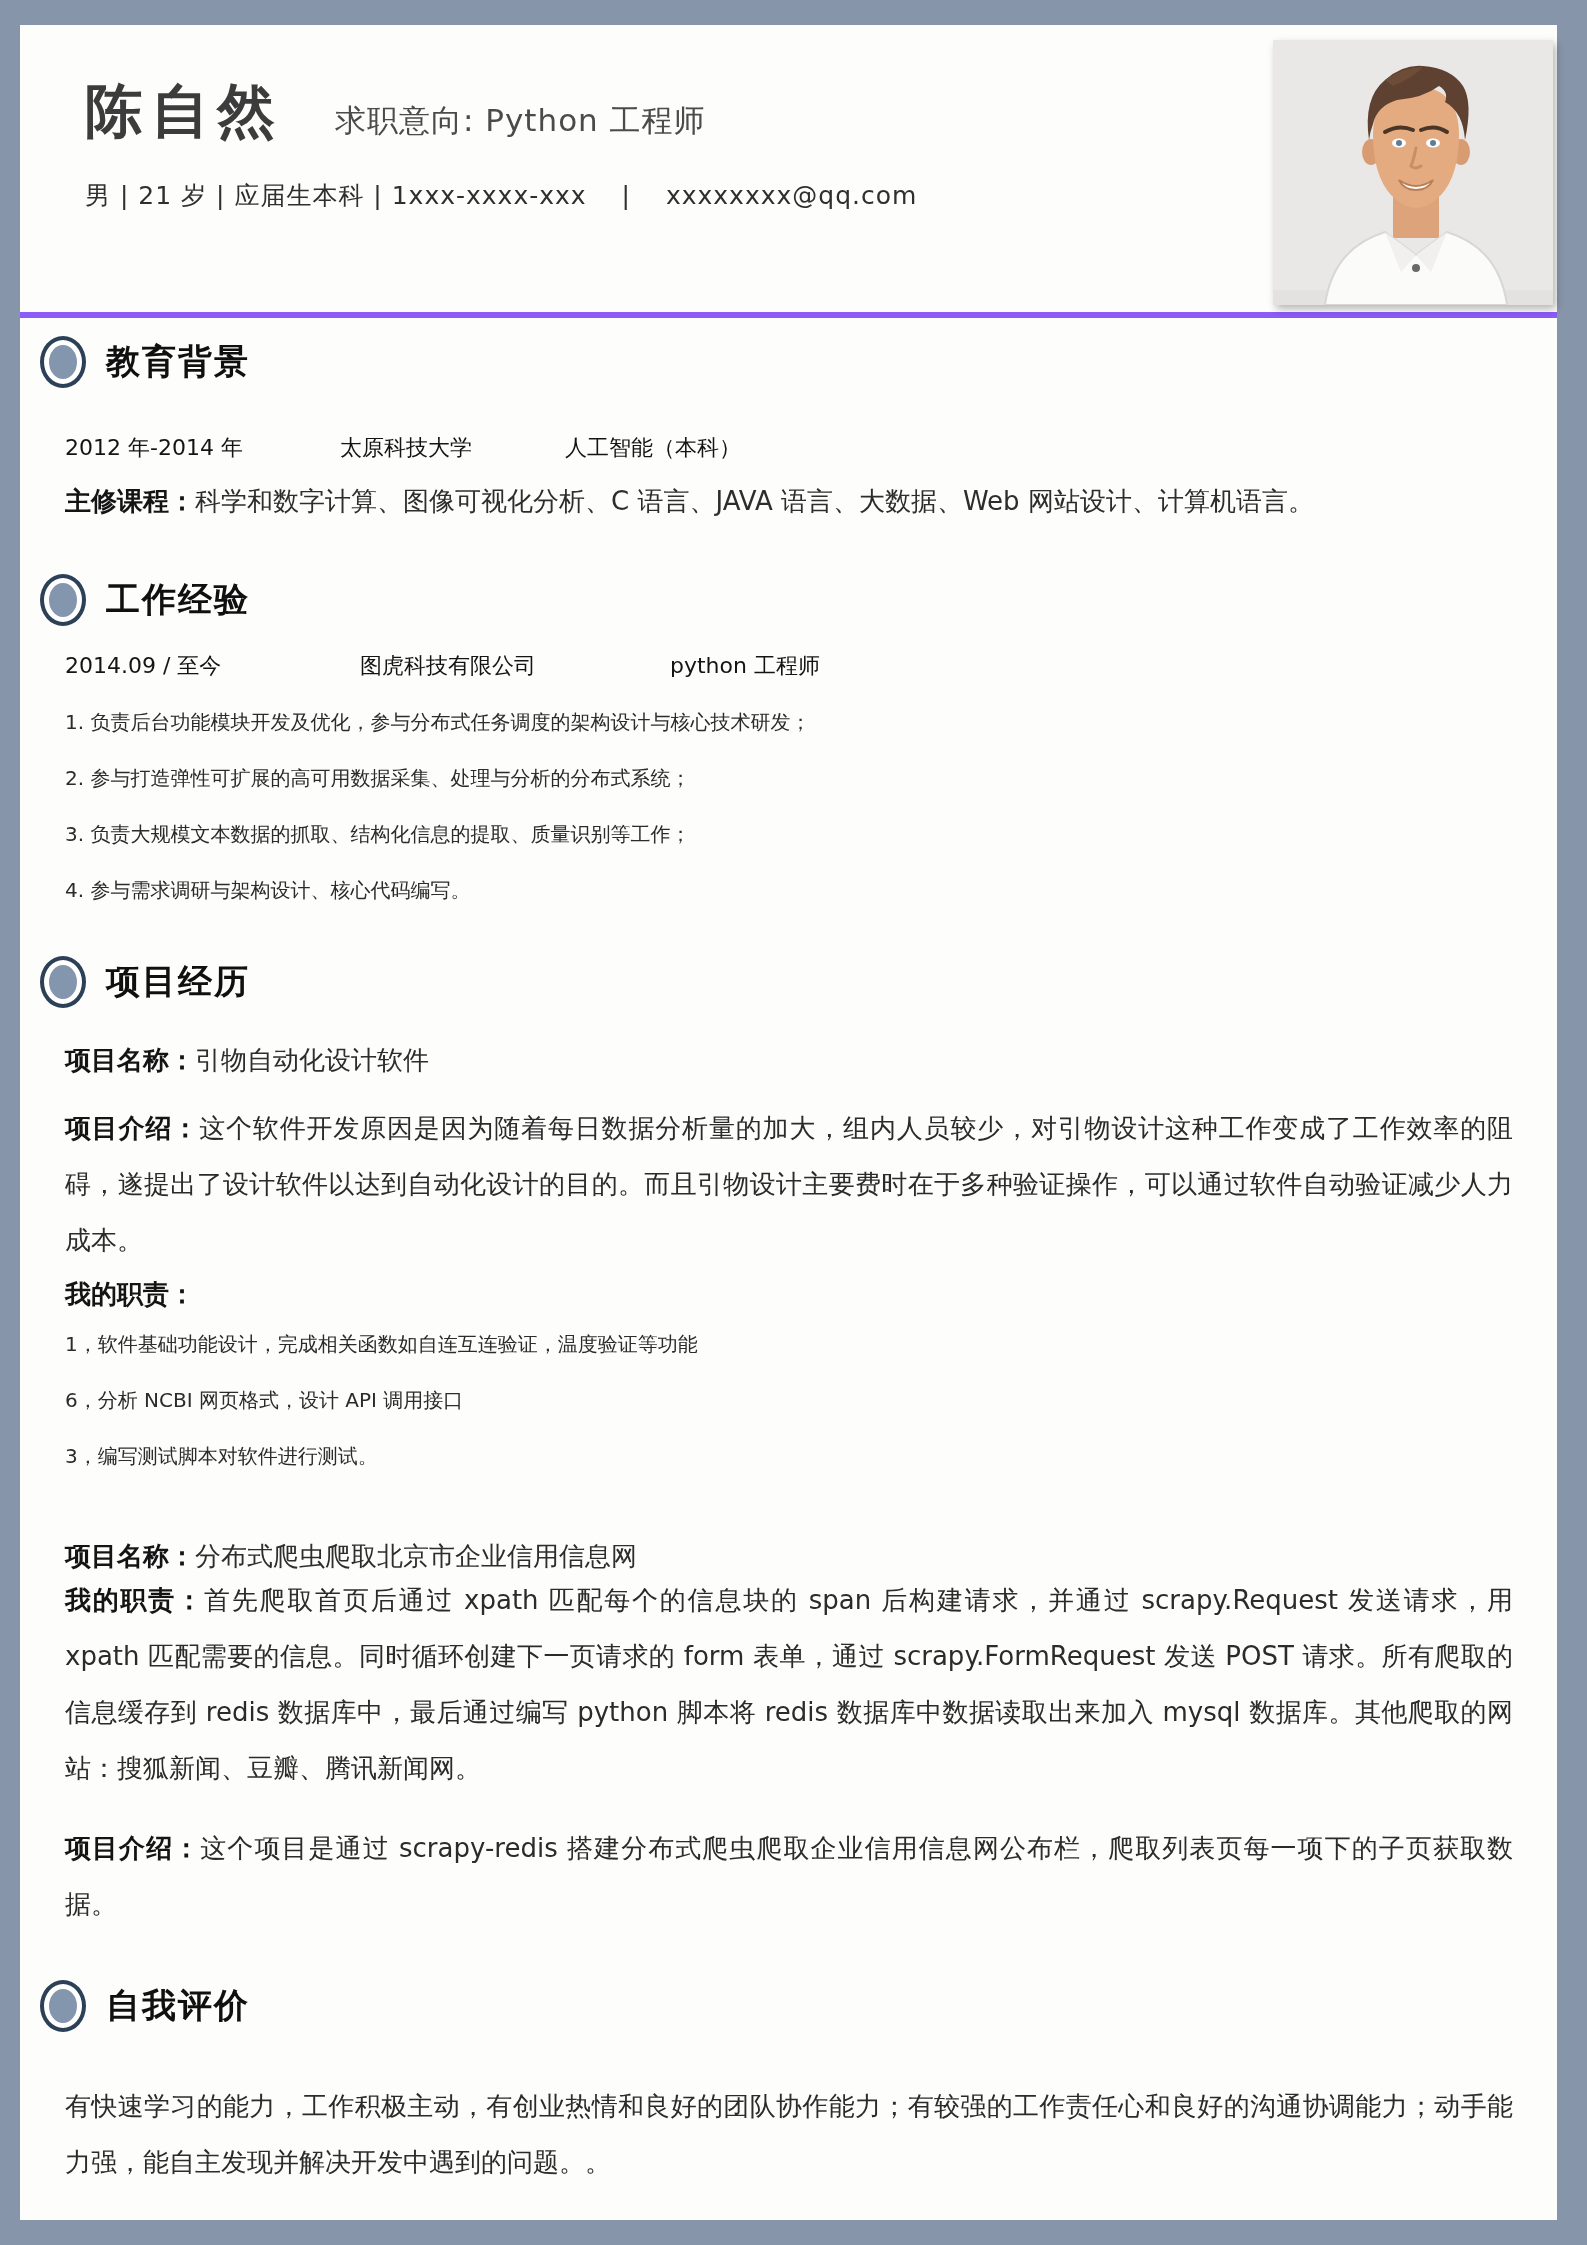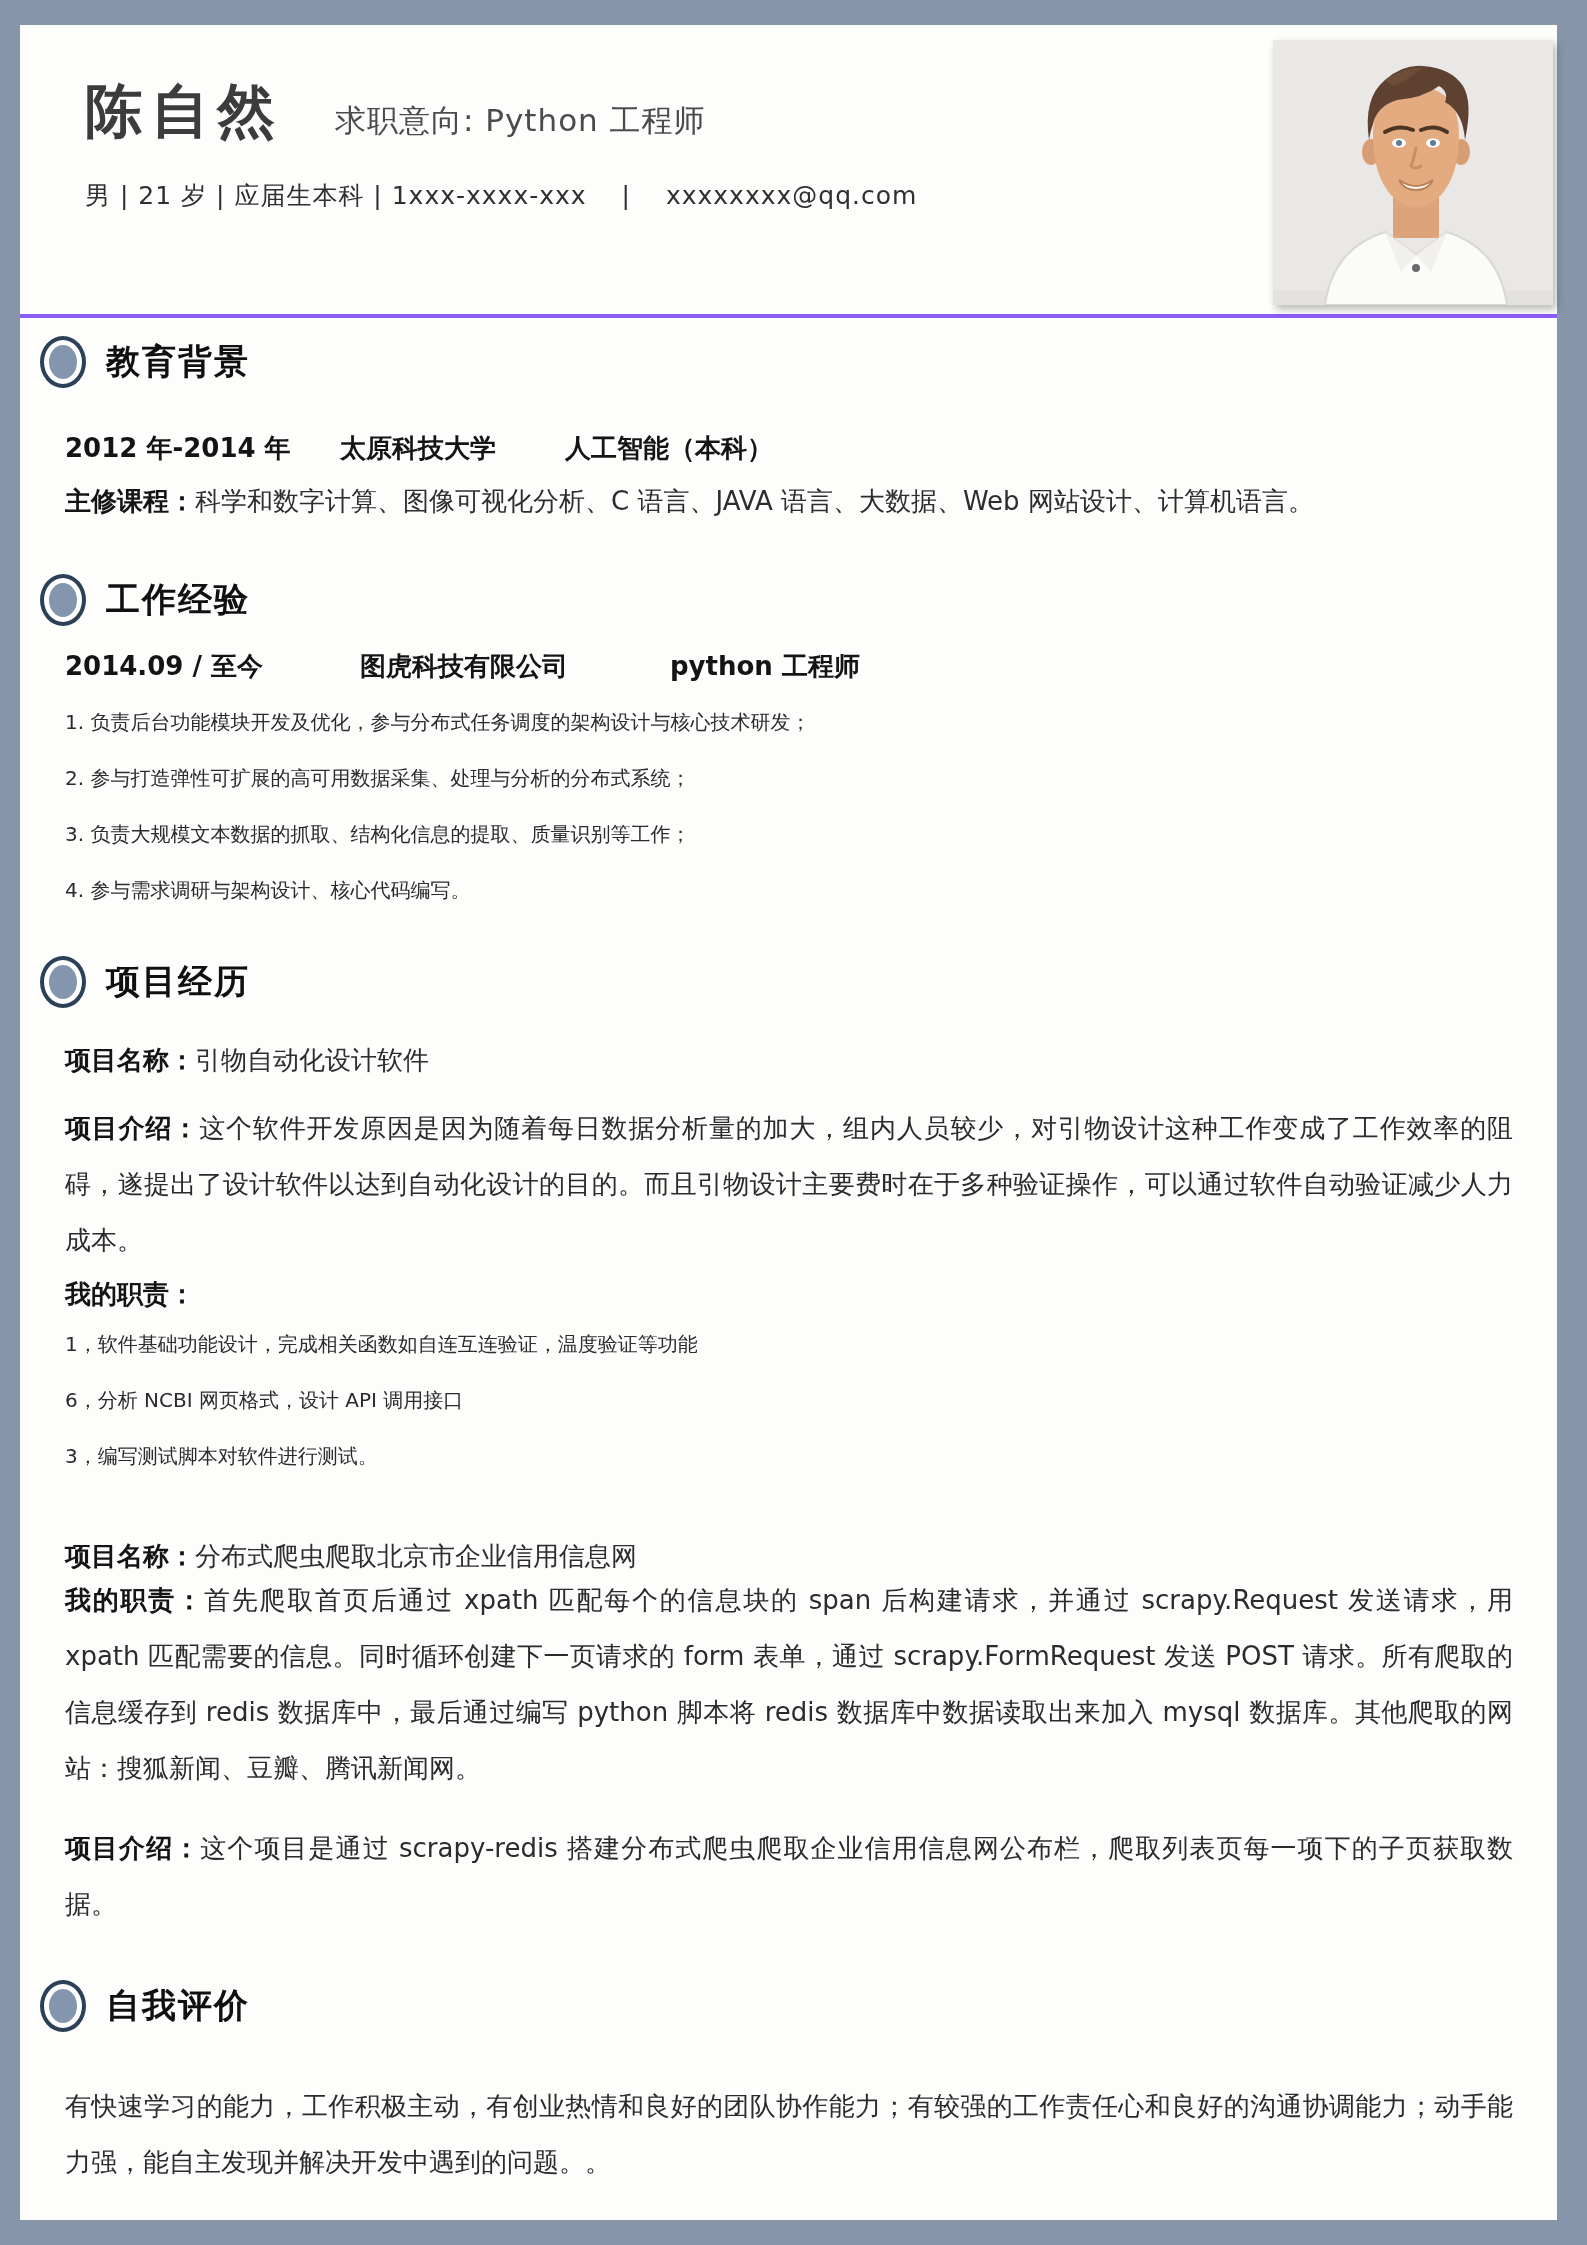--- a/index.html
+++ b/index.html
@@ -10,21 +10,21 @@
     color:#2d2d2d;
     position:relative;
   }
   .page {
     position:absolute; top:25px; left:20px; right:30px; bottom:25px;
     background:#fdfdfc;
   }
   
   .header {
     position:relative; height:293px;
-    border-bottom:4px solid #8b5cf6;
+    border-bottom:6px solid #8b5cf6;
     padding:48px 0 0 65px;
   }
   .name-row { display:flex; align-items:baseline; }
   .name { font-size:58px; font-weight:bold; color:#3c3c3c; letter-spacing:8px; }
   .intent { font-size:31px; color:#4b4b4b; margin-left:52px; letter-spacing:1px; }
   .contact { margin-top:28px; font-size:25px; color:#2f2f2f; letter-spacing:1px; }
   .photo {
     position:absolute; top:15px; right:4px; width:280px; height:265px;
     box-shadow:3px 4px 8px rgba(0,0,0,.28);
     background:#e9e8e6;
@@ -34,21 +34,21 @@
   .content { padding:0 20px; }
   .sec-head { display:flex; align-items:center; }
   .sec-icon {
     width:46px; height:52px; border:4px solid #2c4057; border-radius:50%;
     display:flex; align-items:center; justify-content:center;
     background:#fff; flex:0 0 auto;
   }
   .sec-icon .dot { width:28px; height:34px; border-radius:50%; background:#8496ae; }
   .sec-title { font-size:34px; font-weight:bold; color:#101010; margin-left:20px; letter-spacing:2px; }
   .indent { margin-left:25px; }
-  .bold-row { display:flex; font-weight:bold; font-size:26px; color:#141414; line-height:32px; }
+  .bold-row { display:flex; font-weight:normal; font-size:22px; color:#141414; line-height:32px; }
   .para { font-size:26px; line-height:56px; color:#2b2b2b; text-align:justify; width:1448px; }
   .b { font-weight:bold; color:#141414; }
   .line { font-size:20px; line-height:32px; color:#2b2b2b; }
   
   .edu-head { margin-top:18px; }
   .edu-row { margin-top:44px; }
   .edu-row .c1 { width:275px; }
   .edu-row .c2 { width:225px; }
   .courses { margin-top:20px; font-size:26px; line-height:34px; width:1455px; }
   

